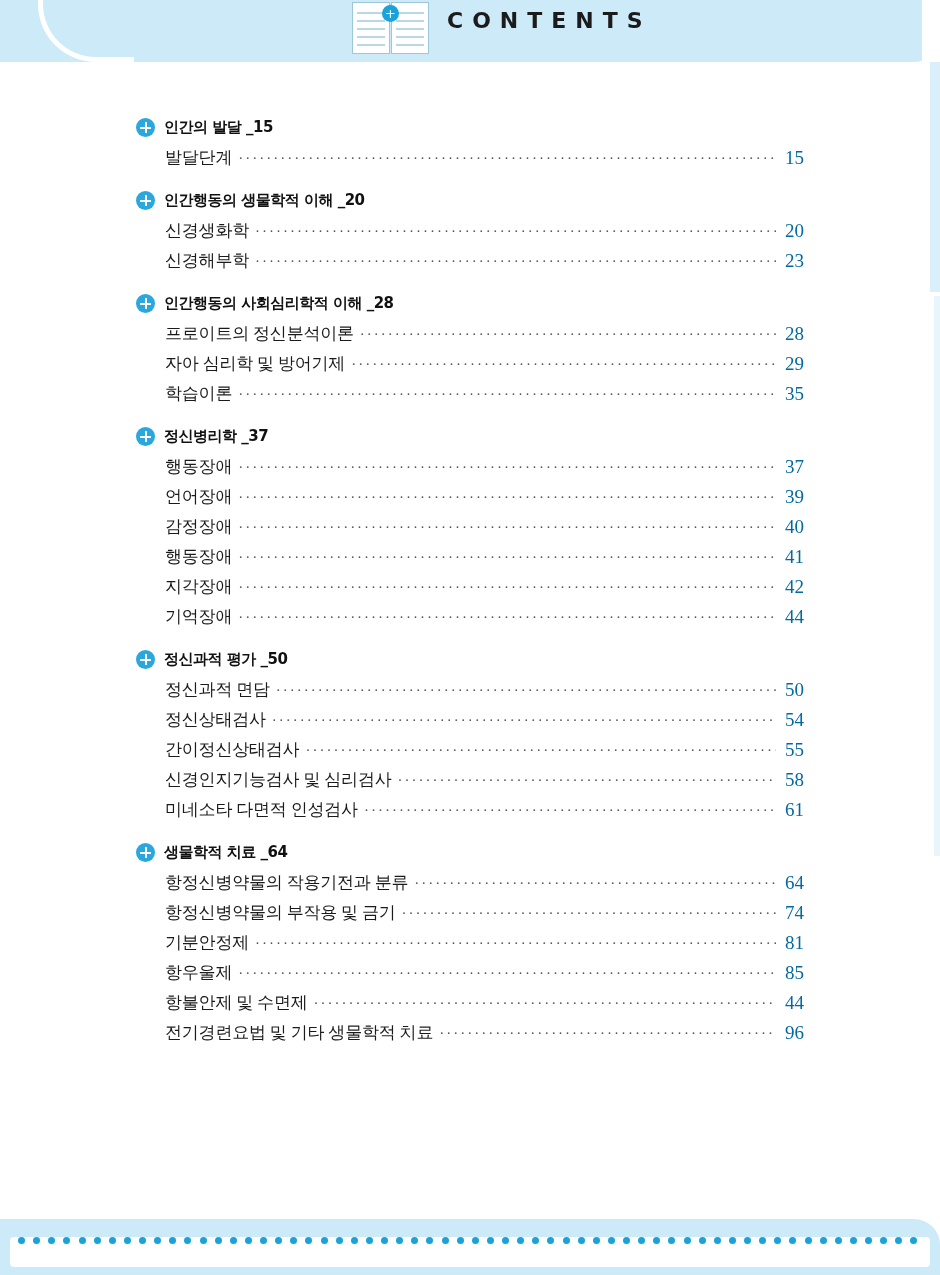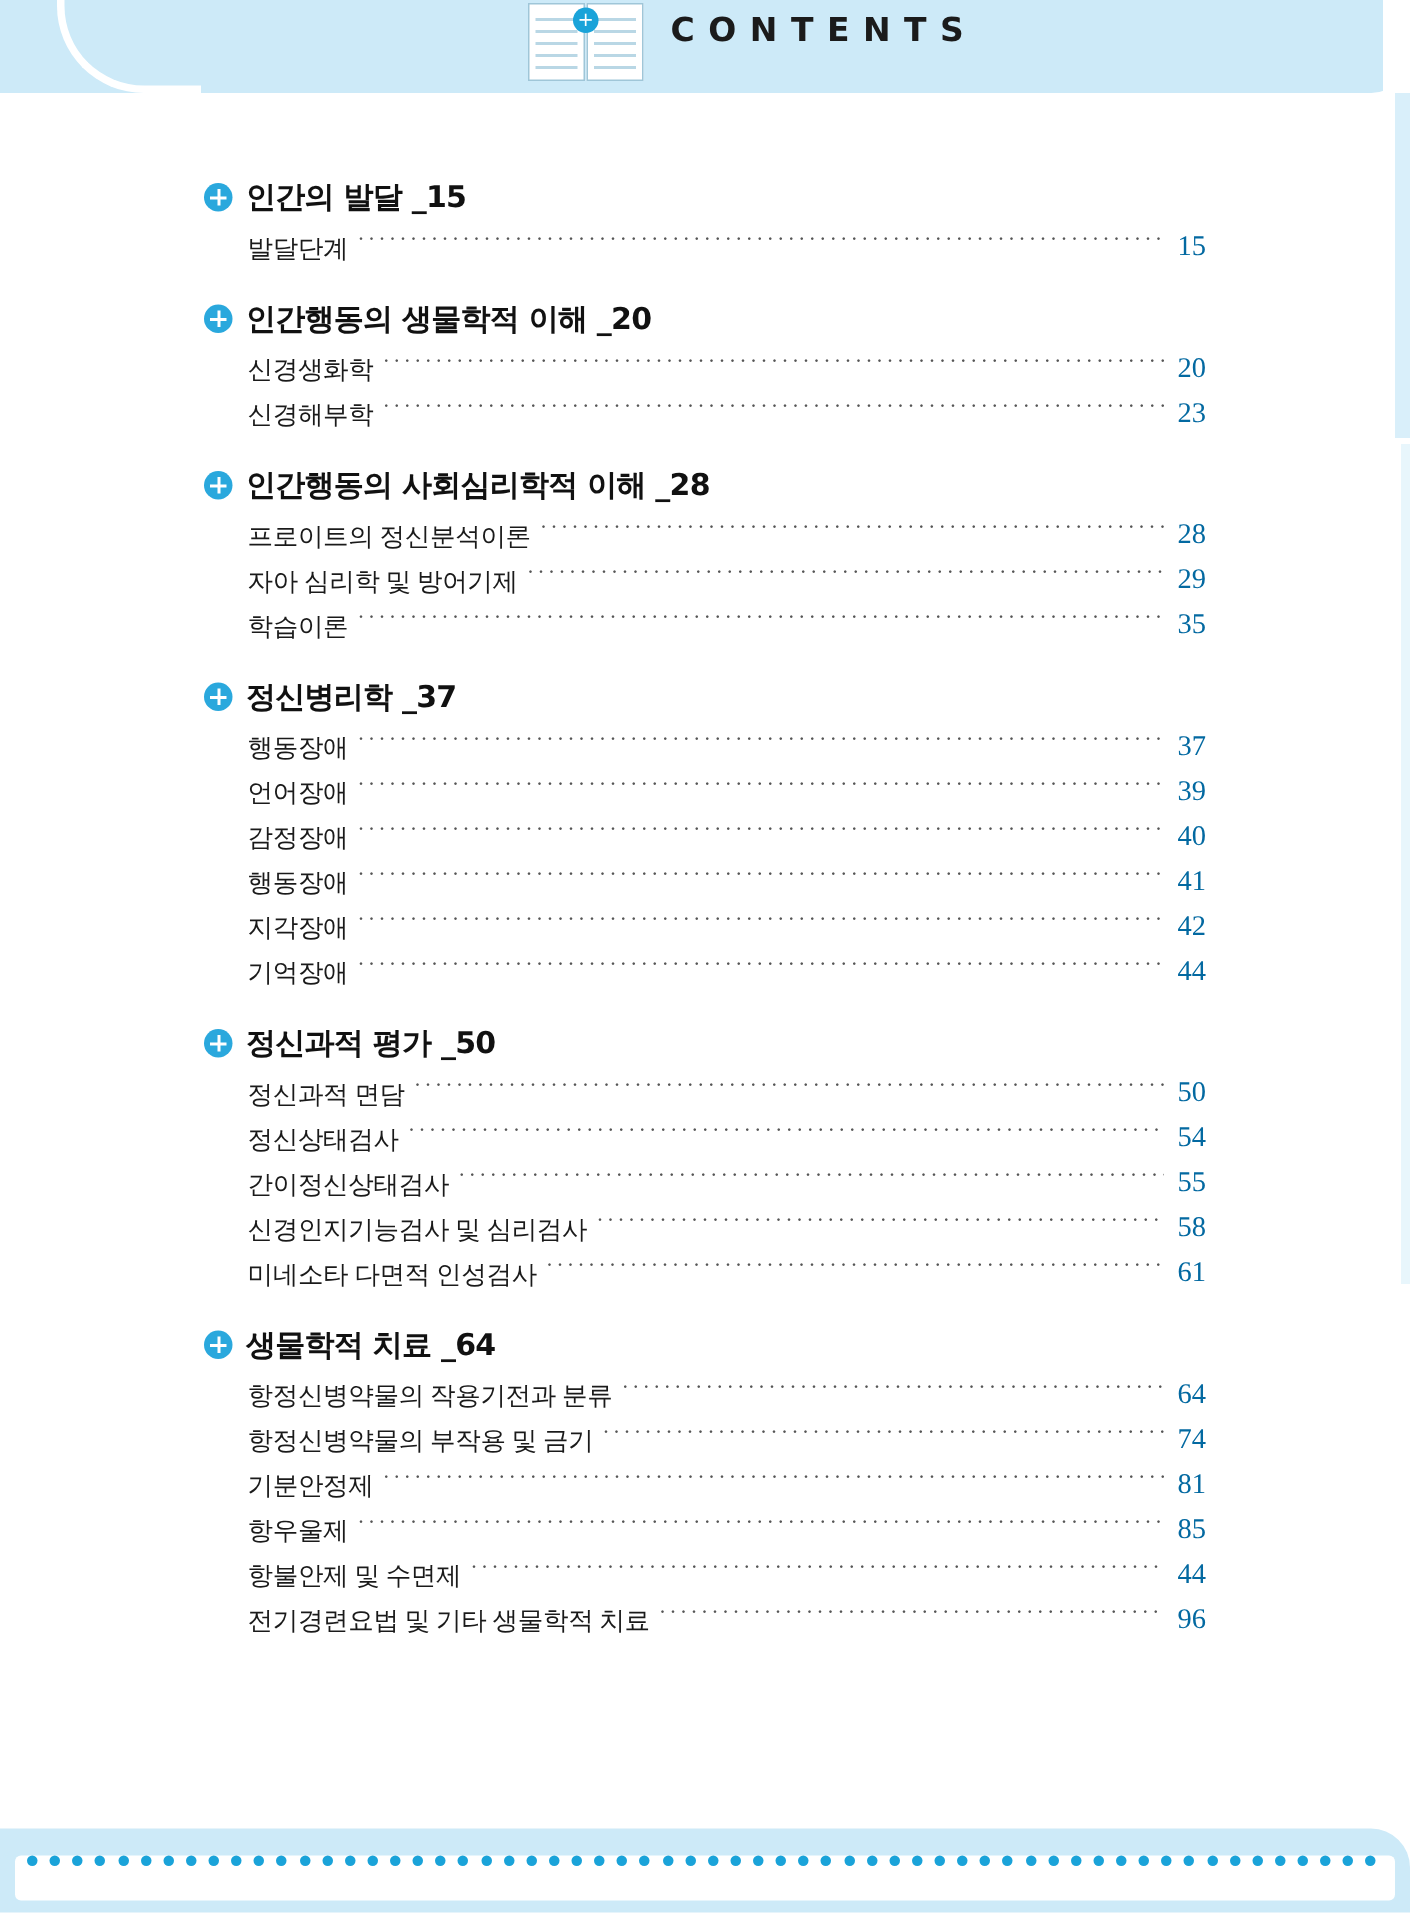--- a/index.html
+++ b/index.html
@@ -198,30 +198,30 @@
     background: #ffffff;
   }
   .plus-icon::before {
     left: 4px; top: 8.5px; width: 11px; height: 2.2px;
   }
   .plus-icon::after {
     top: 4px; left: 8.5px; height: 11px; width: 2.2px;
   }
   .chapter-title {
     font-family: "DejaVu Sans", sans-serif;
-    font-size: 20px;
+    font-size: 15px;
     font-weight: bold;
     color: #111111;
     letter-spacing: -0.5px;
     white-space: nowrap;
   }
 
   .entry {
     display: flex;
-    align-items: flex-start;
+    align-items: flex-end;
     margin-left: 29px;
     margin-bottom: 7px;
     font-size: 17px;
     color: #1a1a1a;
   }
   .entry-title {
     white-space: nowrap;
     letter-spacing: -0.2px;
   }
   .leader {

